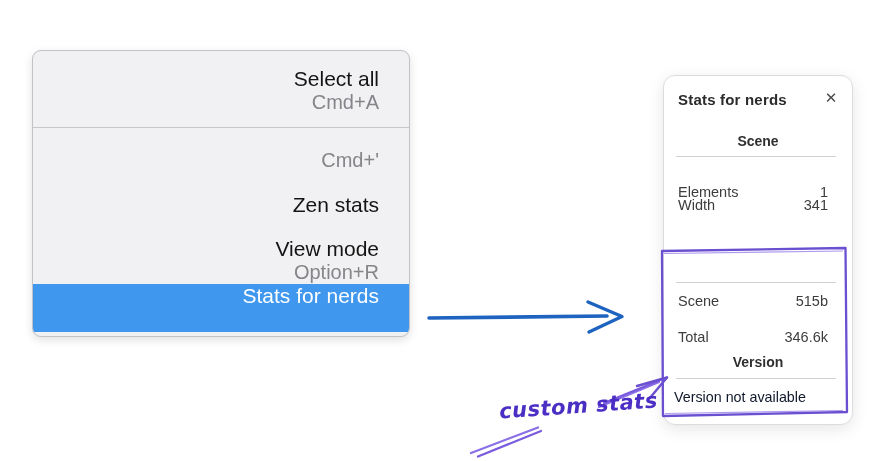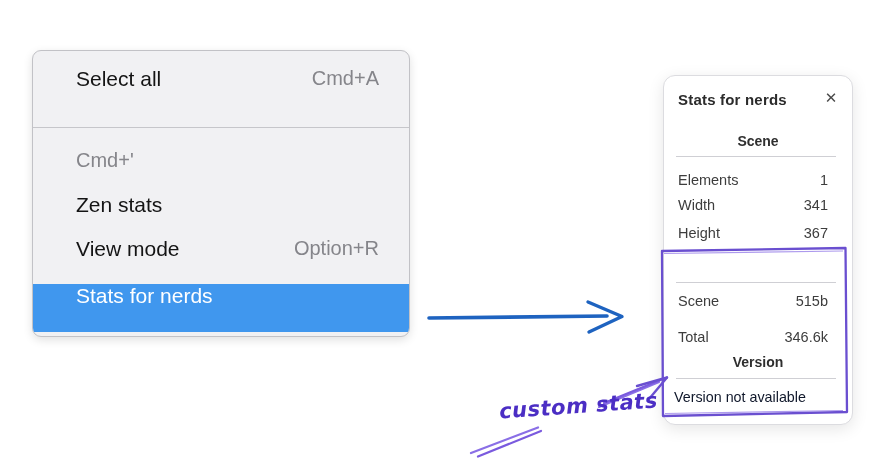--- a/index.html
+++ b/index.html
@@ -10,22 +10,22 @@
 
   
   .menu{
     position:absolute;left:32px;top:50px;width:378px;height:287px;
     box-sizing:border-box;background:#f1f1f3;
     border:1px solid #c2c2c6;border-radius:9px;
     box-shadow:0 3px 10px rgba(0,0,0,.12);
     overflow:hidden;
   }
   .menu-item{
-    display:flex;justify-content:space-between;align-items:flex-start;
-    padding:0 30px 0 43px;font-size:21px;color:#141414;
+    display:flex;justify-content:space-between;align-items:flex-end;
+    padding:0 30px 0 43px;font-size:21px;color:#141414;flex-direction:column;
   }
   .menu-item .shortcut{color:#85858a;font-size:20px;}
   .mi-1{height:44px;margin-top:16px;}
   .menu-sep{border-top:1px solid #c6c6ca;margin-top:16px;}
   .mi-2{height:44px;margin-top:21px;}
   .mi-3{height:44px;}
   .mi-4{height:44px;}
   .mi-5{height:48px;margin-top:3px;background:#4097ee;}
   .mi-5 .label{color:#ffffff;}
   .mi-5 .shortcut{color:#b5d7f8;}
@@ -51,21 +51,21 @@
   .sec-heading{
     position:absolute;left:0;width:100%;text-align:center;
     font-weight:bold;font-size:14px;color:#2f2f2f;
   }
   .hr{position:absolute;left:12px;right:16px;border-top:1px solid #cfcfd4;height:0;}
   .row{
     position:absolute;left:14px;right:24px;
     display:flex;justify-content:space-between;color:#3d3d3d;
   }
   .h-scene{top:57px;}   .hr-scene{top:80px;}
-  .r-elements{top:96px;gap:32px;} .r-width{top:121px;gap:38px;} .r-height{top:149px;}
+  .r-elements{top:108px;gap:32px;} .r-width{top:121px;gap:38px;} .r-height{top:149px;}
   .h-storage{top:182px;} .hr-storage{top:206px;}
   .r-scene{top:217px;}   .r-total{top:245px;margin-top:8px;}
   .h-version{top:278px;} .hr-version{top:302px;}
   .version-note{position:absolute;left:10px;top:313px;width:172px;color:#0f172a;font-size:14.3px;}
 
   
   .overlay{position:absolute;left:0;top:0;width:873px;height:461px;pointer-events:none;}
   .custom-stats{
     position:absolute;left:499px;top:394px;
     font-family:"DejaVu Sans",sans-serif;font-style:italic;font-weight:bold;
@@ -106,24 +106,20 @@
   <div class="sec-heading h-scene">Scene</div>
   <div class="hr hr-scene"></div>
   <div class="row r-elements">
     <span>Elements</span>
     <span>1</span>
   </div>
   <div class="row r-width">
     <span>Width</span>
     <span>341</span>
   </div>
-  <div class="row r-height">
-    <span>Height</span>
-    <span>367</span>
-  </div>
 
   <div class="hr hr-storage"></div>
   <div class="row r-scene">
     <span>Scene</span>
     <span>515b</span>
   </div>
   <div class="row r-total">
     <span>Total</span>
     <span>346.6k</span>
   </div>

